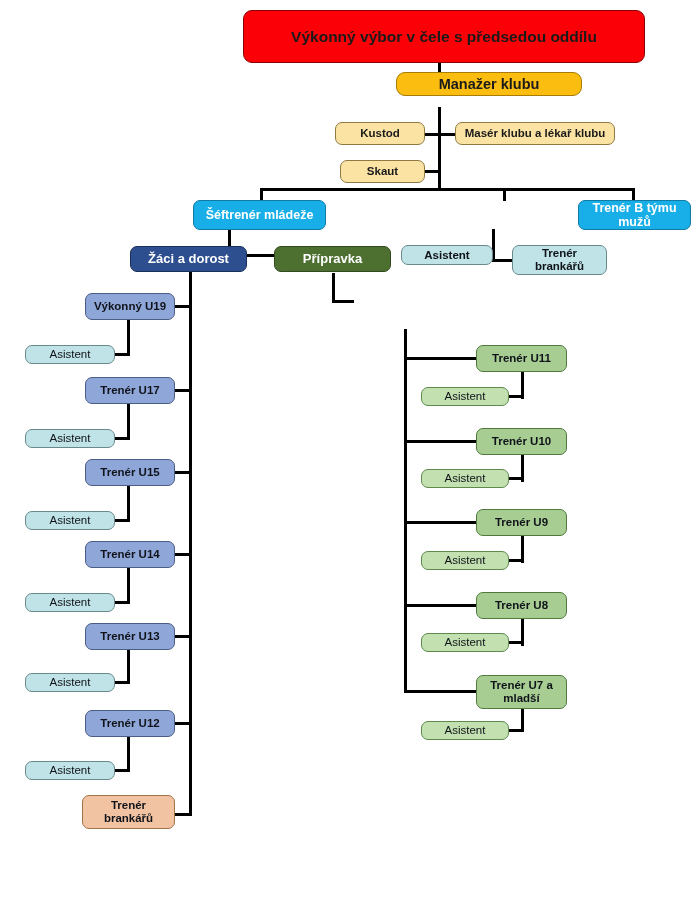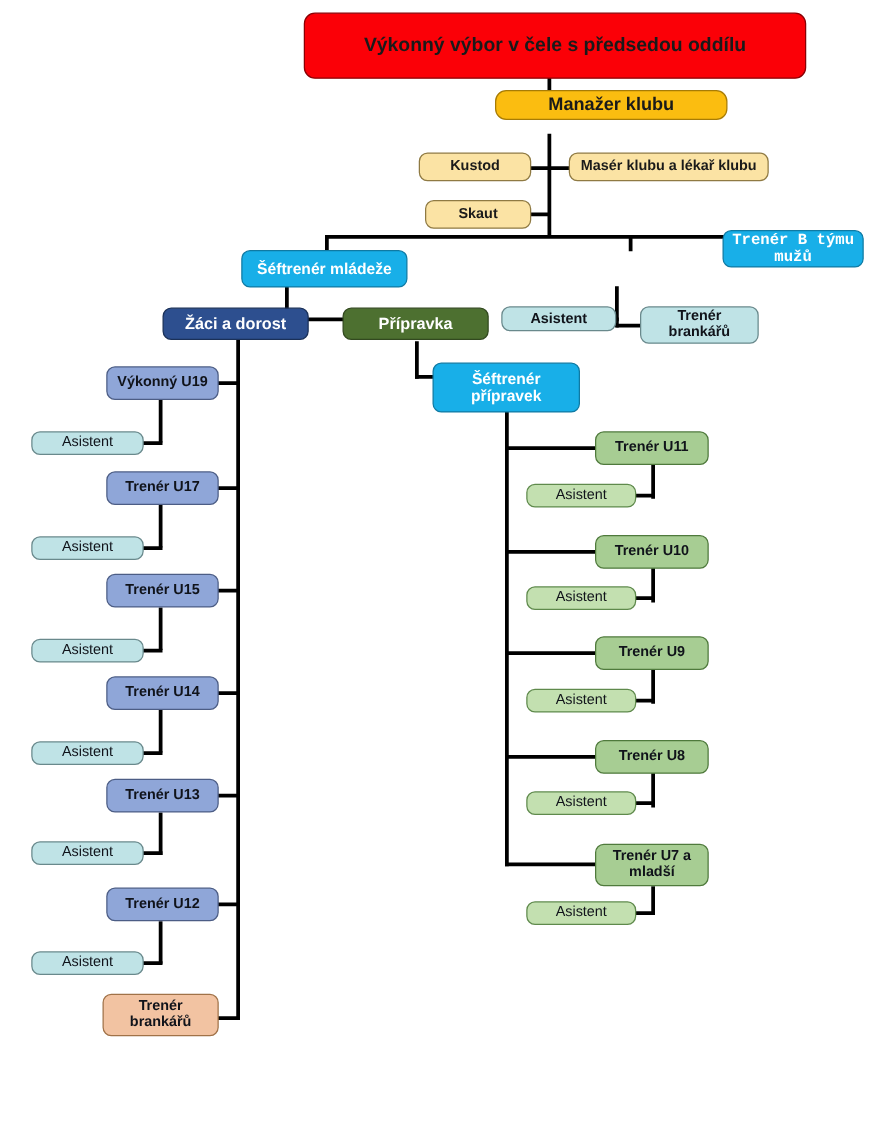--- a/index.html
+++ b/index.html
@@ -191,29 +191,28 @@
 
   <div class="node n-red" style="left:243px; top:10px; width:402px; height:53px;">Výkonný výbor v čele s předsedou oddílu</div>
 
   <div class="node n-gold" style="left:360px; top:72px; width:186px; height:24px;margin-left:36px;">Manažer klubu</div>
 
   <div class="node n-tan" style="left:335px; top:122px; width:90px; height:23px;">Kustod</div>
   <div class="node n-tan" style="left:455px; top:122px; width:160px; height:23px;">Masér klubu a lékař klubu</div>
   <div class="node n-tan" style="left:340px; top:160px; width:85px; height:23px;">Skaut</div>
 
   <div class="node n-cyan" style="left:193px; top:200px; width:133px; height:30px;">Šéftrenér mládeže</div>
-  <div class="node n-cyan" style="left:578px; top:184px; width:113px; height:30px;font-family:Liberation Mono, monospace;">Trenér B týmu mužů</div>
+  <div class="node n-cyan" style="left:578px; top:200px; width:113px; height:30px;">Trenér B týmu mužů</div>
 
   <div class="node n-ice-b" style="left:401px; top:245px; width:92px; height:20px;">Asistent</div>
   <div class="node n-ice-b" style="left:512px; top:245px; width:95px; height:30px;">Trenér brankářů</div>
 
   <div class="node n-navy" style="left:130px; top:246px; width:117px; height:26px;">Žáci a dorost</div>
   <div class="node n-olive" style="left:274px; top:246px; width:117px; height:26px;">Přípravka</div>
 
-  <div class="node n-cyan" style="left:346px; top:290px; width:118px; height:40px;">Šéftrenér přípravek</div>
 
   <div class="node n-slate" style="left:85px; top:293px; width:90px; height:27px;">Výkonný U19</div>
   <div class="node n-ice" style="left:25px; top:345px; width:90px; height:19px;">Asistent</div>
 
   <div class="node n-slate" style="left:85px; top:377px; width:90px; height:27px;">Trenér U17</div>
   <div class="node n-ice" style="left:25px; top:429px; width:90px; height:19px;">Asistent</div>
 
   <div class="node n-slate" style="left:85px; top:459px; width:90px; height:27px;">Trenér U15</div>
   <div class="node n-ice" style="left:25px; top:511px; width:90px; height:19px;">Asistent</div>
 

